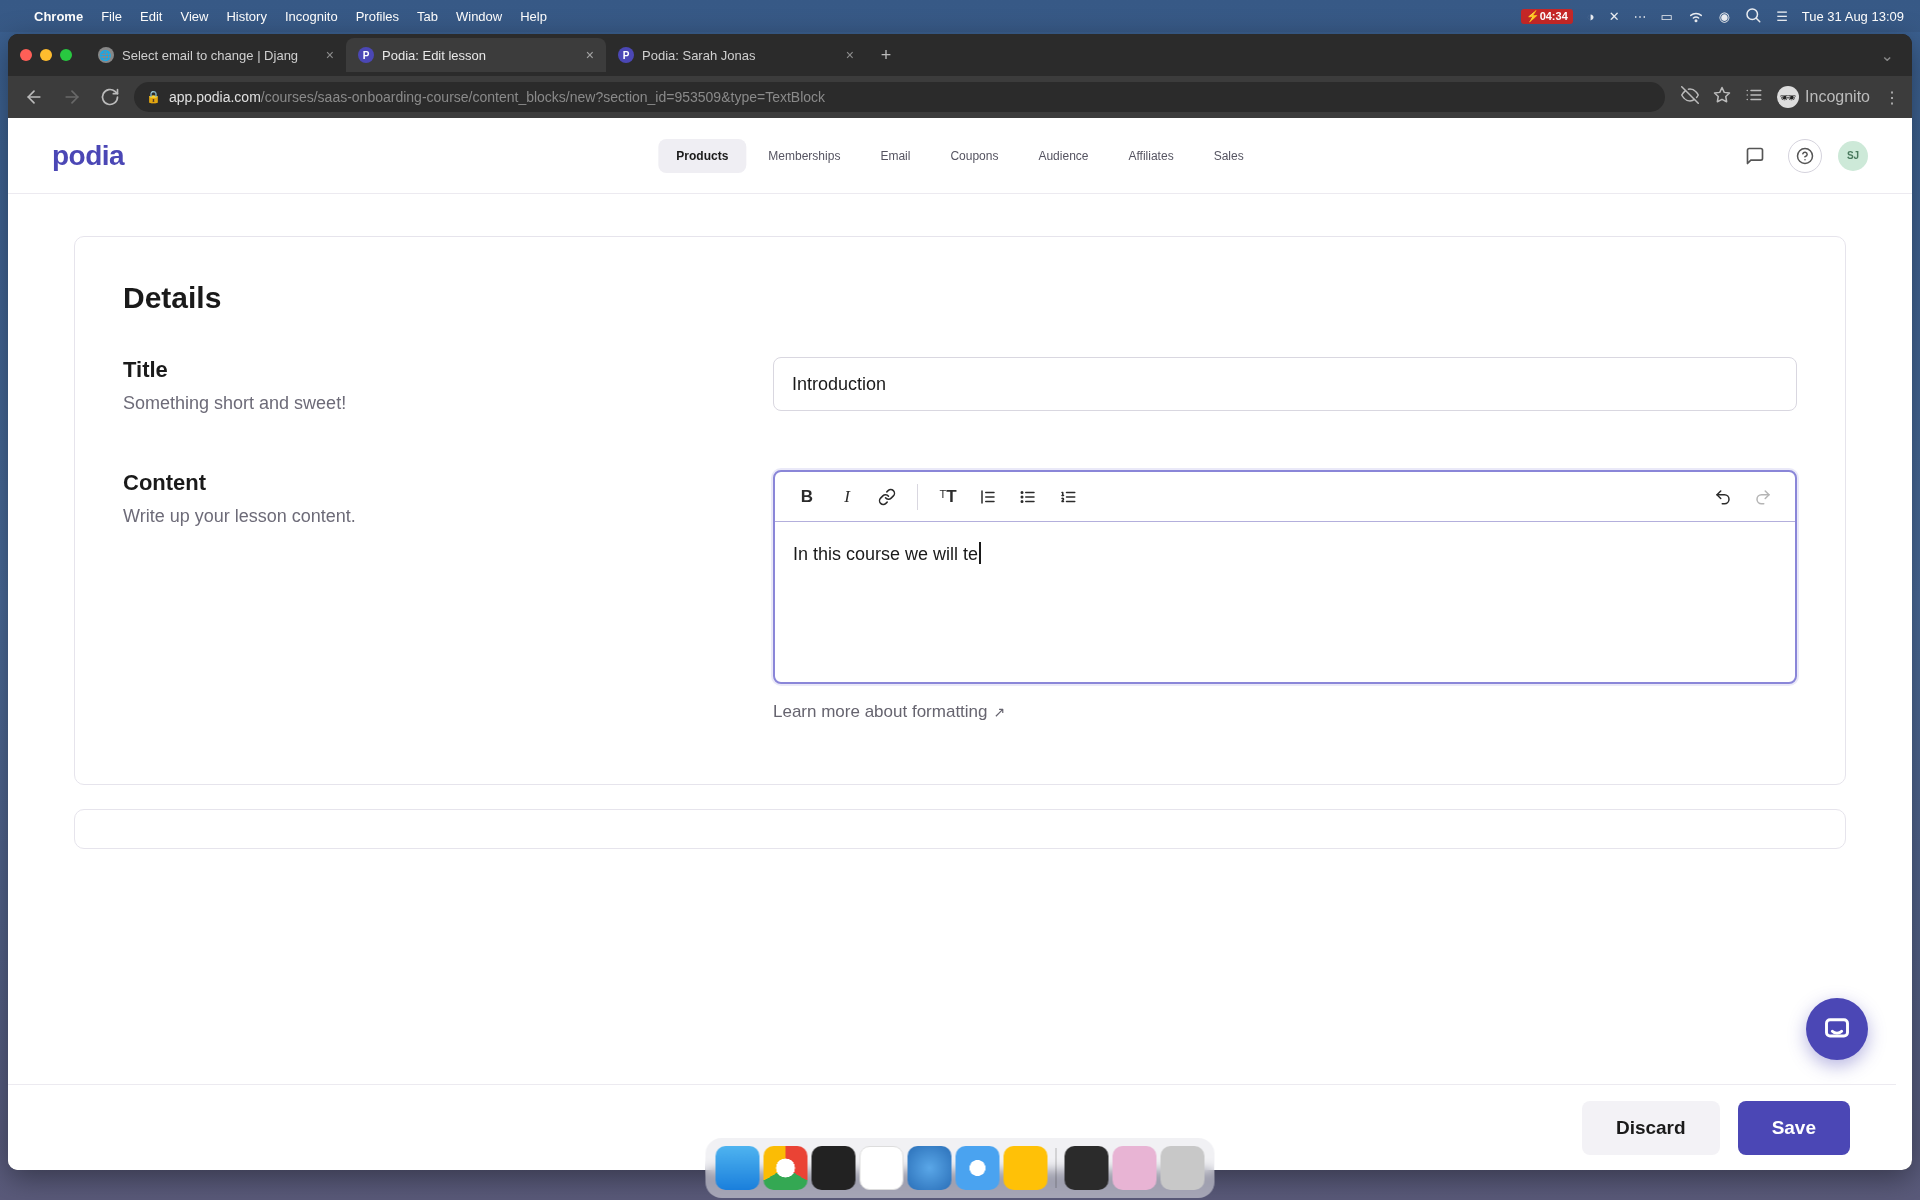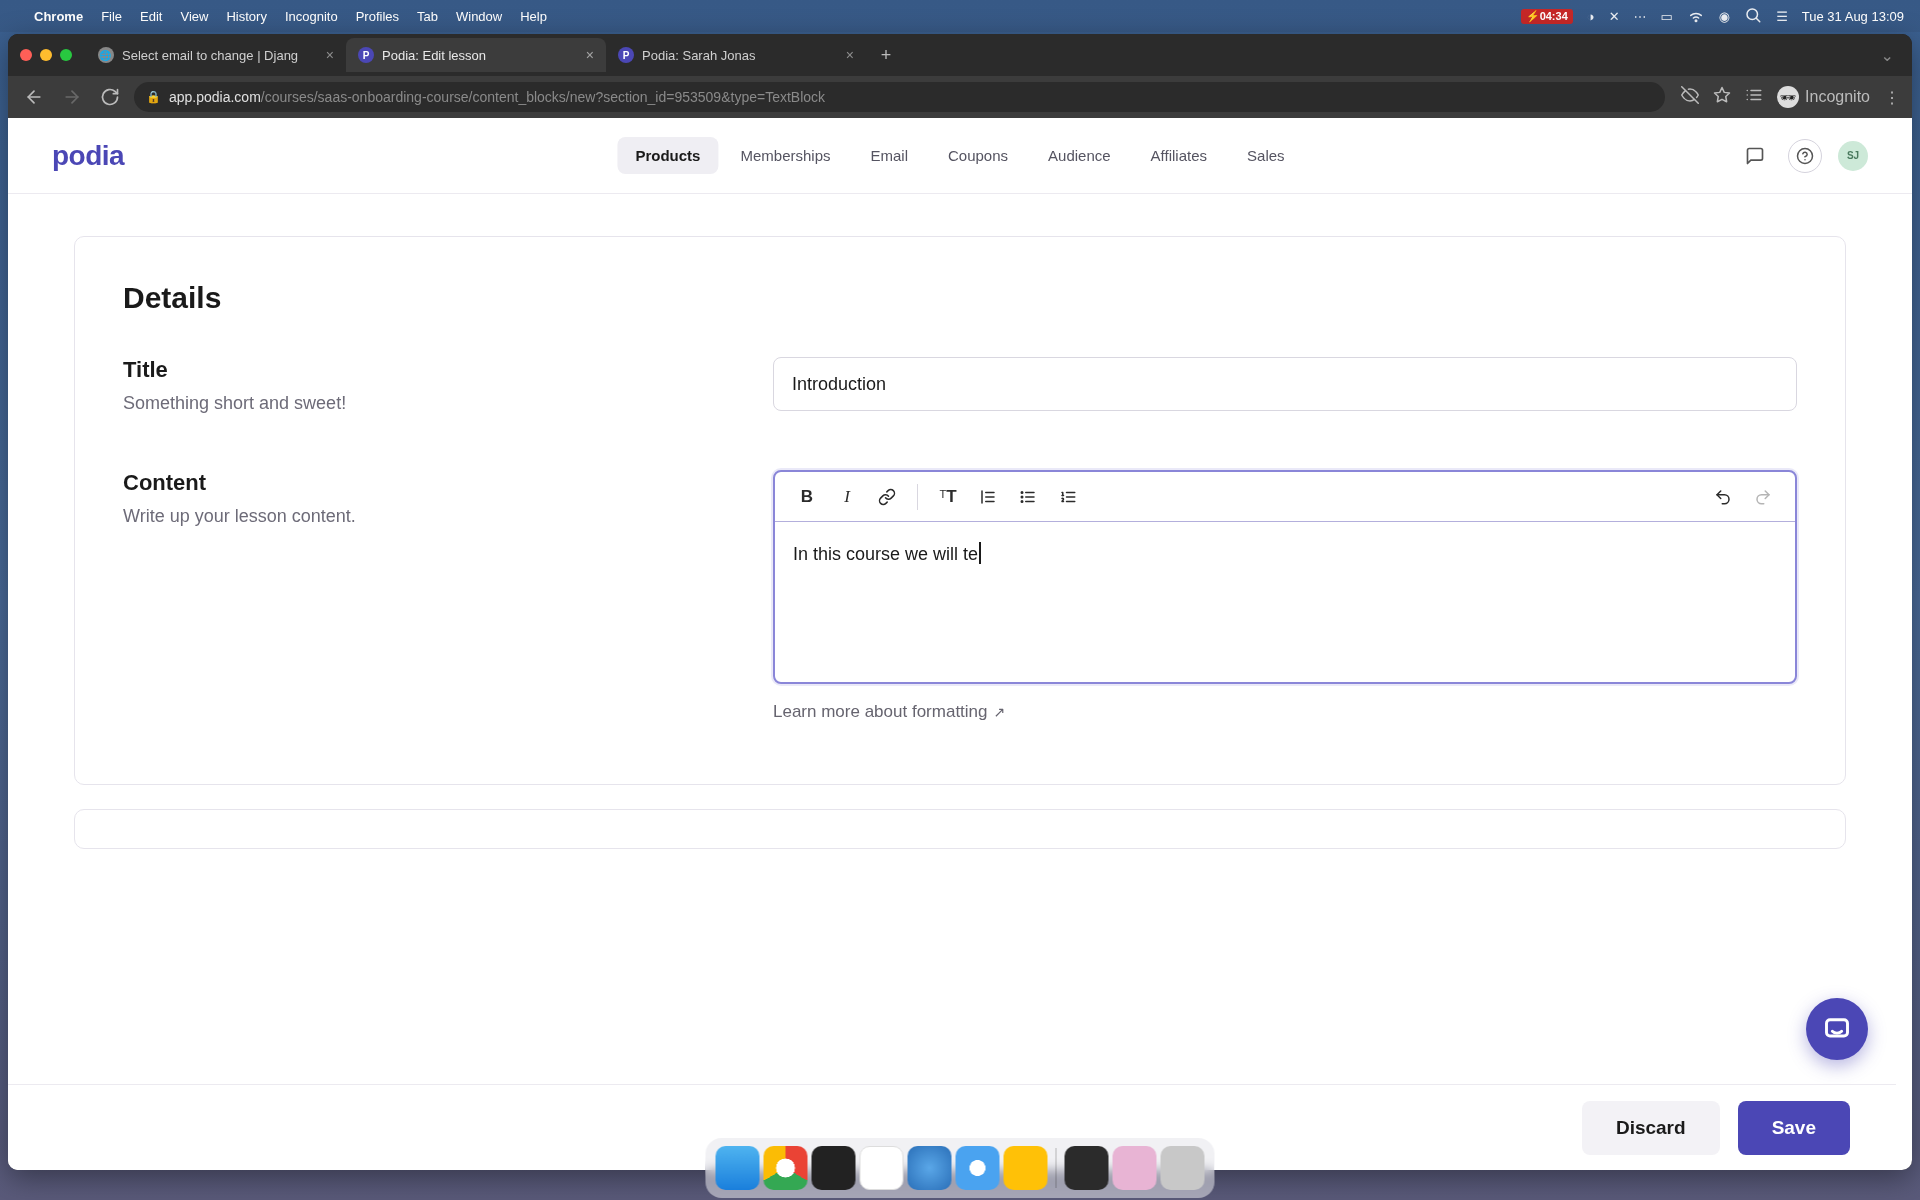--- a/index.html
+++ b/index.html
@@ -45,21 +45,21 @@
 .incog .mask { width:22px; height:22px; background:#ddd; border-radius:50%; display:flex; align-items:center; justify-content:center; color:#222; font-size:13px;}
 .kebab { font-size:16px; }
 
 
 .page { flex:1; background:#fff; overflow:auto; position:relative; }
 
 
 .app-header { height: 76px; border-bottom: 1px solid #eceaf0; display:flex; align-items:center; padding:0 44px; }
 .logo { font-size:28px; font-weight:700; color:#4b47b5; letter-spacing:-0.5px; }
 .app-nav { display:flex; align-items:center; gap:4px; margin-left:auto; margin-right:auto; position:absolute; left:50%; transform:translateX(-50%); }
-.app-nav a { font-size:15px; color:#555461; padding:10px 18px; border-radius:8px; font-weight:500; }
+.app-nav a { font-size:12px; color:#555461; padding:10px 18px; border-radius:8px; font-weight:500; }
 .app-nav a.active { background:#efeef3; color:#1a1a1a; font-weight:600;}
 .app-header .right { margin-left:auto; display:flex; align-items:center; gap:16px; }
 .iconbtn { width:34px; height:34px; border-radius:50%; border:1.5px solid #d5d3dd; display:flex; align-items:center; justify-content:center; color:#555;}
 .avatar { width:30px; height:30px; border-radius:50%; background:#cde9d8; color:#4a7a5e; font-size:10px; font-weight:600; display:flex; align-items:center; justify-content:center; }
 
 
 .card { margin: 42px 66px 20px; border:1px solid #e6e4ec; border-radius:10px; padding: 44px 48px 52px; background:#fff; }
 .details-heading { font-size:30px; font-weight:700; color:#1a1a1a; margin-bottom:42px; }
 
 .row { display:flex; gap:30px; margin-bottom:56px; }

